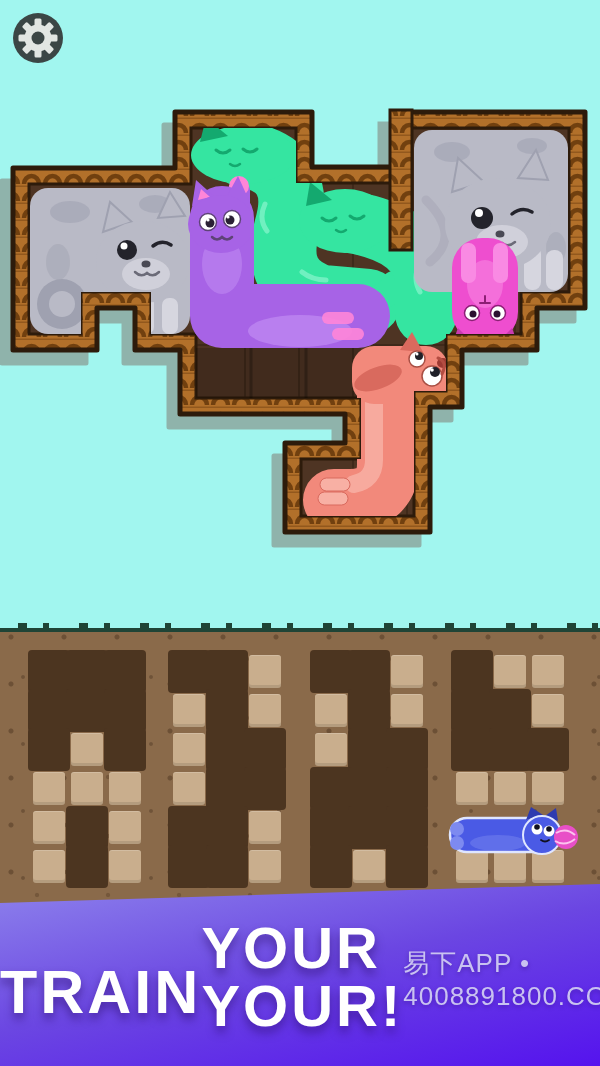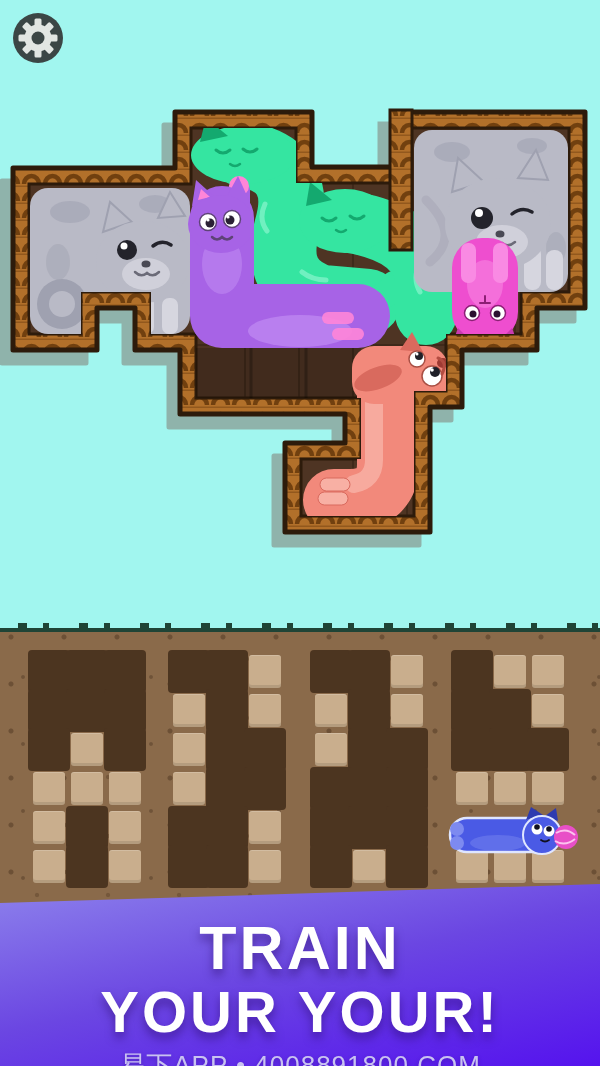--- a/index.html
+++ b/index.html
@@ -44,21 +44,21 @@
   .cell-tile{
     position:absolute;background:var(--tile);border-radius:3px;
     box-shadow:inset 0 -3px 0 rgba(0,0,0,.10), inset 0 1px 0 rgba(255,255,255,.18);
   }
   #blue-cat{position:absolute;left:446px;top:178px;}
   
   #banner{
     position:absolute;left:0;top:884px;width:600px;height:182px;
     clip-path:polygon(0 19px,100% 0,100% 100%,0 100%);
     background:linear-gradient(168deg, var(--banner-top) 0%, var(--banner-mid) 48%, var(--banner-bottom) 100%);
-    display:flex;flex-direction:column;align-items:center;justify-content:flex-start;
+    display:flex;align-items:center;justify-content:flex-start;
   }
   .banner-line{
     color:#fff;font-weight:bold;letter-spacing:3px;line-height:1.0;
     text-shadow:0 6px 10px rgba(40,10,100,.50);
   }
   #banner-line1{font-size:61px;margin-top:34px;}
   #banner-line2{font-size:58px;margin-top:4px;}
   #banner-sub{
     margin-top:7px;font-size:26px;letter-spacing:1px;color:var(--footer-text);
     text-shadow:0 2px 4px rgba(40,10,100,.35);

